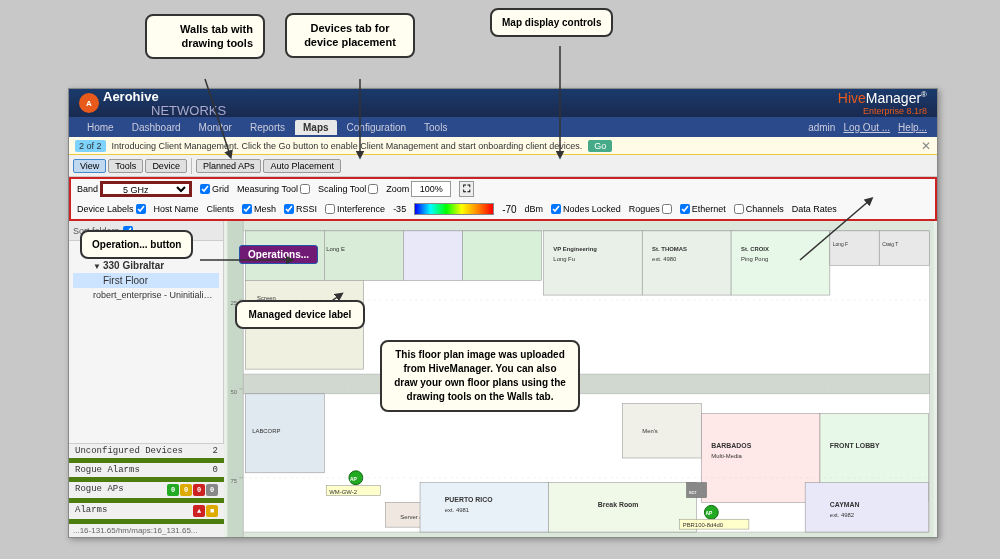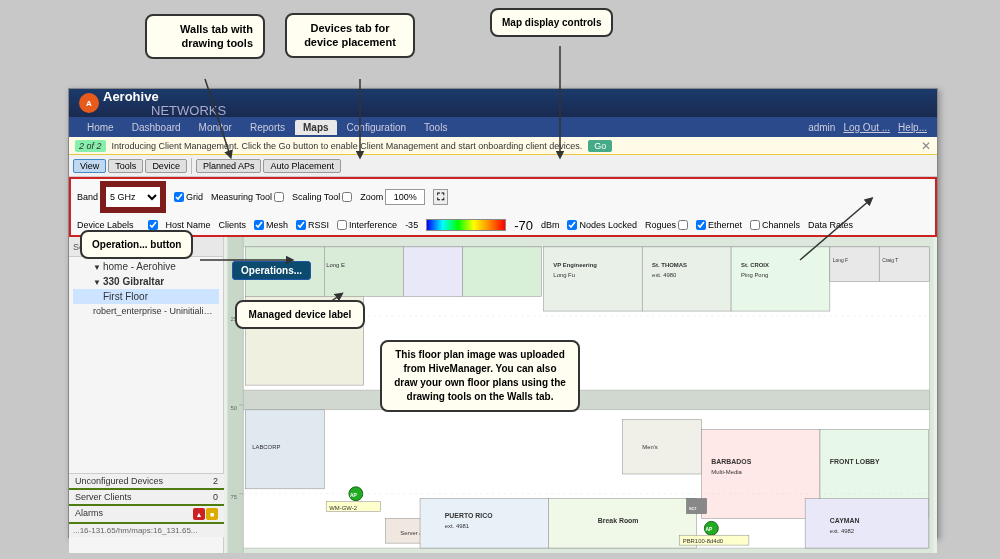--- a/index.html
+++ b/index.html
@@ -133,25 +133,24 @@
       height: 18px;
       display: flex;
       align-items: center;
       padding: 0 6px;
       font-size: 9px;
       color: #333;
       gap: 6px;
     }
 
     .notification-bar .pagination {
-      background: #86efac;
+      background: #7dd3fc;
       padding: 1px 4px;
       border-radius: 2px;
       font-size: 9px;
-      font-style: italic;
     }
 
     .close-btn {
       margin-left: auto;
       cursor: pointer;
       color: #888;
       font-size: 12px;
     }
 
     
@@ -187,24 +186,24 @@
       margin: 0 2px;
     }
 
     .ctrl-checkbox {
       width: 10px;
       height: 10px;
     }
 
     .ctrl-select {
       font-size: 9px;
-      height: 32px;
-      border: 6px solid #7f1d1d;
+      height: 16px;
+      border: 3px solid #7f1d1d;
       background: white;
-      padding: 0 0;
+      padding: 0 16px;
     }
 
     .ctrl-input {
       width: 35px;
       font-size: 9px;
       height: 16px;
       border: 1px solid #999;
       text-align: center;
     }
 
@@ -268,21 +267,22 @@
       margin-right: 2px;
       font-size: 8px;
     }
 
     .sidebar-stat {
       display: flex;
       justify-content: space-between;
       padding: 2px 6px;
       font-size: 9px;
       color: #333;
-      border-bottom: 2px solid #4d7c0f;
+      border-bottom: 5px solid #4d7c0f;
+      font-family: Liberation Mono, monospace;
     }
 
     .stat-badges {
       display: flex;
       gap: 1px;
     }
 
     .badge {
       width: 12px;
       height: 12px;
@@ -305,22 +305,22 @@
       flex: 1;
       background: #e8f0e8;
       position: relative;
       overflow: hidden;
     }
 
     
     .operations-btn {
       position: absolute;
       top: 24px;
-      left: 8px;
-      background: #0c4a6e;
+      left: 15px;
+      background: #701a75;
       color: white;
       border: 1px solid #2255aa;
       border-radius: 3px;
       padding: 3px 8px;
       font-size: 10px;
       font-weight: bold;
       cursor: pointer;
       z-index: 10;
     }
 
@@ -470,20 +470,26 @@
 
   <div class="app-window">
 
     <div class="top-bar">
       <div class="aerohive-logo">
         <div class="logo-icon">A</div>
         <div>
           <div style="font-size:13px;font-weight:bold;color:white;">Aerohive</div>
           <div class="networks-text" style="font-size:13px;color:#aac;padding-left:48px;">NETWORKS</div>
         </div>
+      </div>
+      <div class="hivemanager-brand">
+        <div class="hm-title">
+          <span style="color:#e85a1b;">Hive</span><span style="color:white;">Manager</span><sup style="font-size:8px;color:white;">®</sup>
+        </div>
+        <div class="hm-version">Enterprise 8.1r8</div>
       </div>
     </div>
 
     <div class="top-nav">
       <div class="top-nav-left">
         <div class="nav-item">Home</div>
         <div class="nav-item">Dashboard</div>
         <div class="nav-item">Monitor</div>
         <div class="nav-item">Reports</div>
         <div class="nav-item active">Maps</div>
@@ -534,21 +540,21 @@
           <span>Scaling Tool</span>
           <input type="checkbox" class="ctrl-checkbox" style="">
         </label>
         <label style="font-size:9px;display:flex;align-items:center;gap:2px;">
           <span>Zoom</span>
           <input type="text" value="100%" class="ctrl-input" style="width: 40px;">
         </label>
         <button style="padding:1px 3px;font-size:10px;background:#eee;border:1px solid #999;cursor:pointer;font-weight:bold;">⛶</button>
       </div>
       <div style="display:flex; align-items:center; padding: 2px 6px; gap:8px; flex-wrap:wrap; min-height:20px;">
-        <label style="font-size:9px;display:flex;align-items:flex-end;gap:14px;">
+        <label style="font-size:9px;display:flex;align-items:flex-end;gap:2px;">
           <span>Device Labels</span>
           <input type="checkbox" checked="" class="ctrl-checkbox" style="">
         </label>
         <label style="font-size:9px;display:flex;align-items:center;gap:2px;">
           <span>Host Name</span>
         </label>
         <label style="font-size:9px;display:flex;align-items:center;gap:2px;">
           <span>Clients</span>
         </label>
         <label style="font-size:9px;display:flex;align-items:center;gap:2px;">
@@ -558,21 +564,21 @@
         <label style="font-size:9px;display:flex;align-items:center;gap:2px;">
           <input type="checkbox" checked="" class="ctrl-checkbox" style="">
           <span>RSSI</span>
         </label>
         <label style="font-size:9px;display:flex;align-items:center;gap:2px;">
           <input type="checkbox" class="ctrl-checkbox" style="">
           <span>Interference</span>
         </label>
         <span style="font-size:9px;">-35</span>
         <div class="heat-bar"></div>
-        <span style="font-size:13px;">-70</span>
+        <span style="font-size:10px;">-70</span>
         <span style="font-size:9px;">dBm</span>
         <label style="font-size:9px;display:flex;align-items:center;gap:2px;">
           <input type="checkbox" checked="" class="ctrl-checkbox" style="">
           <span>Nodes Locked</span>
         </label>
         <label style="font-size:9px;display:flex;align-items:center;gap:2px;">
           <span>Rogues</span>
           <input type="checkbox" class="ctrl-checkbox" style="">
         </label>
         <label style="font-size:9px;display:flex;align-items:center;gap:2px;">
@@ -609,22 +615,31 @@
           <div class="sidebar-item indent1" style="font-size:9px;">
             robert_enterprise - Uninitialized
           </div>
         </div>
         <div style="position:absolute;bottom:0;left:0;width:155px;background:#f0f0f0;border-top:1px solid #ccc;">
           <div class="sidebar-stat">
             <span>Unconfigured Devices</span>
             <span>2</span>
           </div>
           <div class="sidebar-stat">
-            <span>Server Clients</span>
+            <span>Rogue Alarms</span>
             <span>0</span>
+          </div>
+          <div class="sidebar-stat">
+            <span>Rogue APs</span>
+            <div class="stat-badges">
+              <div class="badge green">0</div>
+              <div class="badge yellow">0</div>
+              <div class="badge red">0</div>
+              <div class="badge gray">0</div>
+            </div>
           </div>
           <div class="sidebar-stat">
             <span>Alarms</span>
             <div class="stat-badges">
               <div class="badge red">▲</div>
               <div class="badge yellow">■</div>
             </div>
           </div>
           <div style="font-size:8px;color:#666;padding:2px 4px;overflow:hidden;white-space:nowrap;">
             ...16-131.65/hm/maps:16_131.65...

